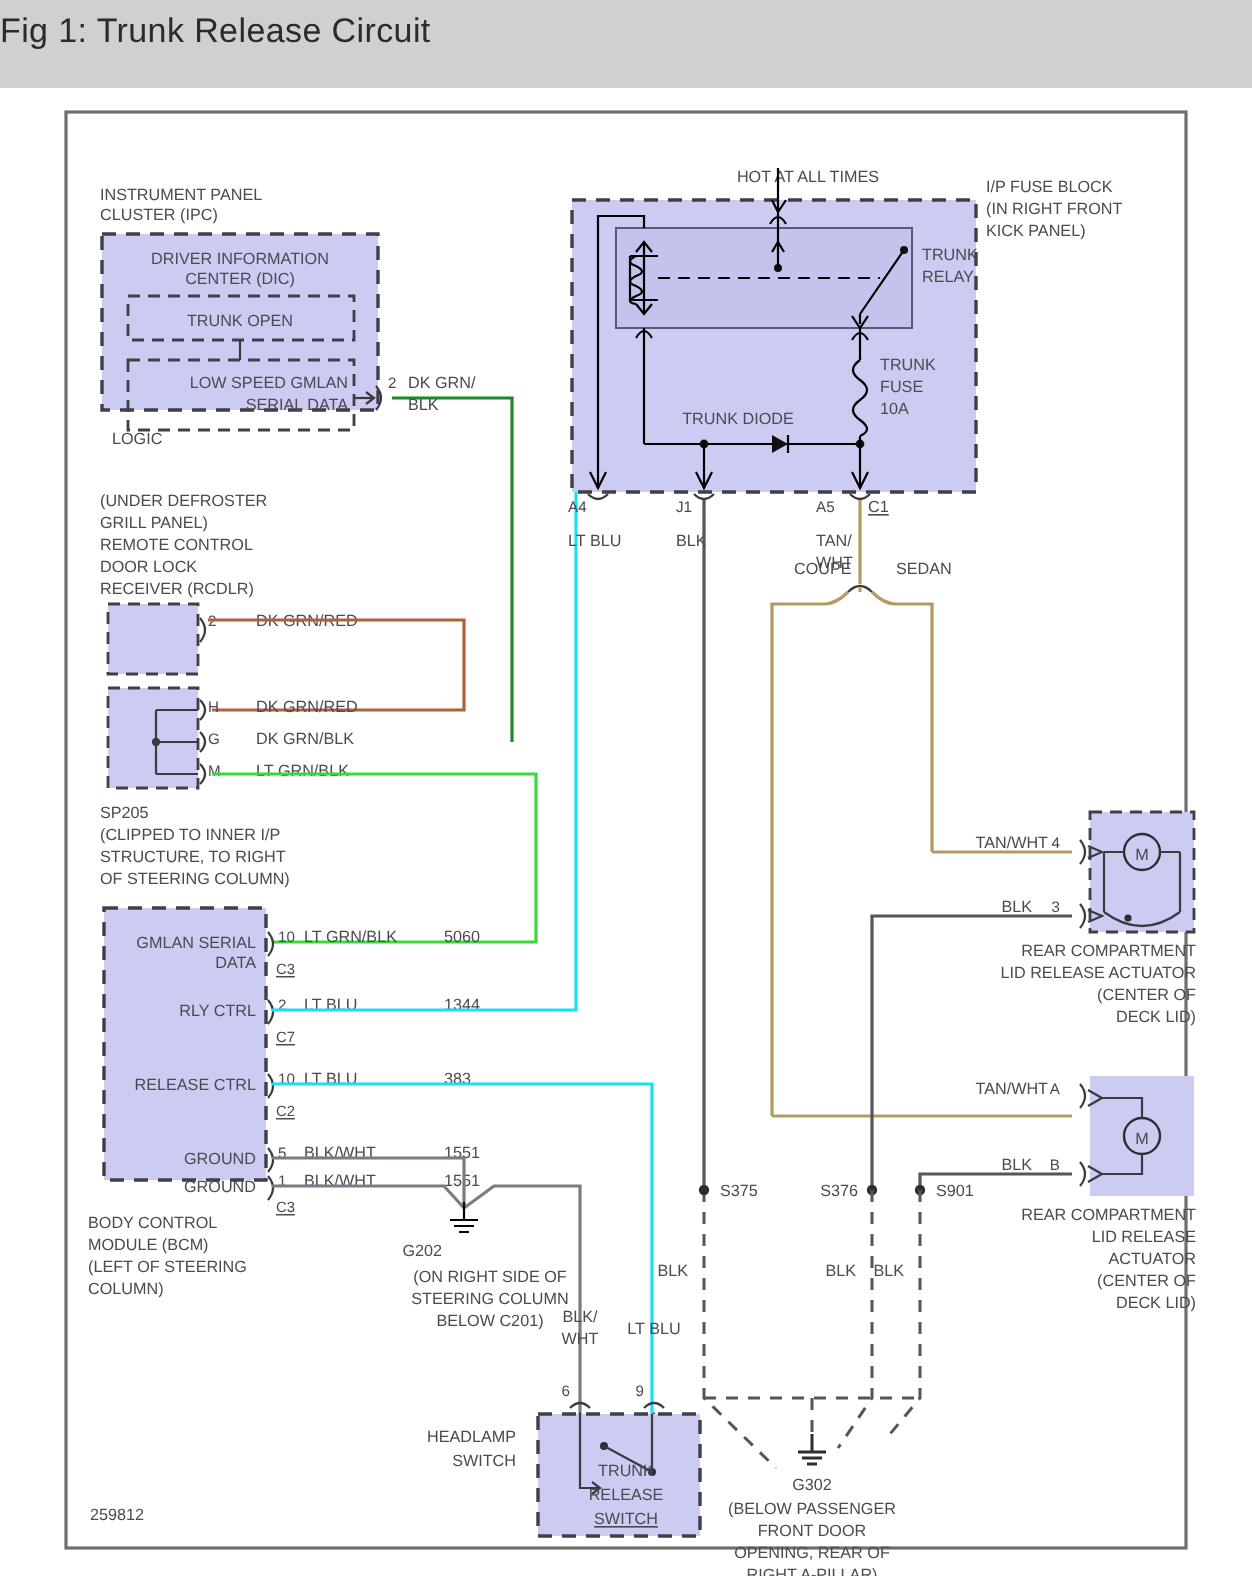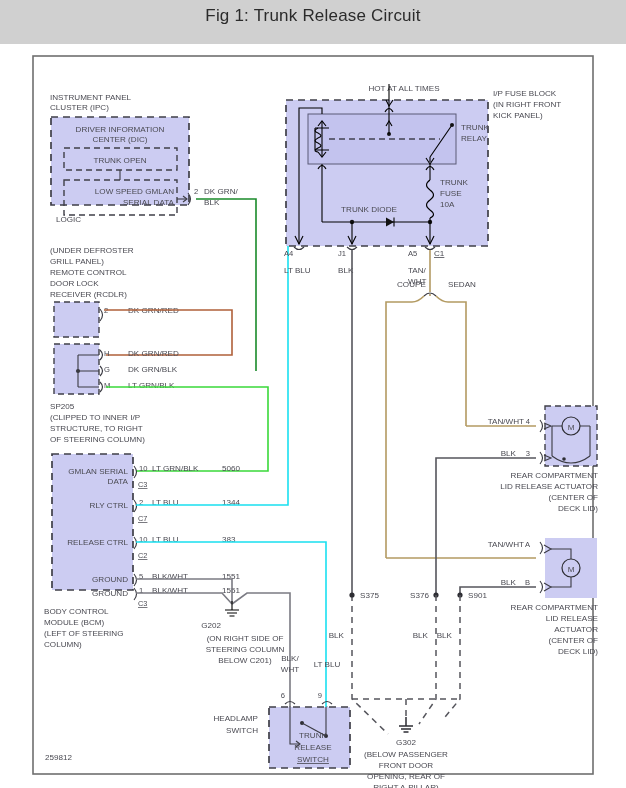--- a/index.html
+++ b/index.html
@@ -2,21 +2,21 @@
 <html><head>
 <meta charset="utf-8">
 <style>
   html,body{margin:0;padding:0;background:#ffffff;}
   body{width:626px;height:788px;overflow:hidden;
        font-family:"Liberation Sans","DejaVu Sans",sans-serif;}
   #root{position:relative;width:626px;height:788px;}
   #titlebar{position:absolute;left:0;top:0;width:626px;height:44px;
             background:#d0d0d0;}
   #titlebar .ttl{position:absolute;left:0;top:6px;width:626px;
-            text-align:center;font-size:17px;color:#2b2b2b;letter-spacing:.2px;}
+            text-align:left;font-size:17px;color:#2b2b2b;letter-spacing:.2px;}
   #canvaswrap{position:absolute;left:0;top:44px;width:626px;height:744px;
             background:#ffffff;}
   svg{display:block;}
   text{font-family:"Liberation Sans","DejaVu Sans",sans-serif;
        fill:#4a4a52;font-size:8.1px;}
   .lbl{font-size:8.1px;}
   .lblsm{font-size:7.4px;}
   .pin{font-size:7.6px;}
   .wire{fill:none;stroke-width:1.6;}
   .thin{fill:none;stroke:#3a3a42;stroke-width:1.1;}

